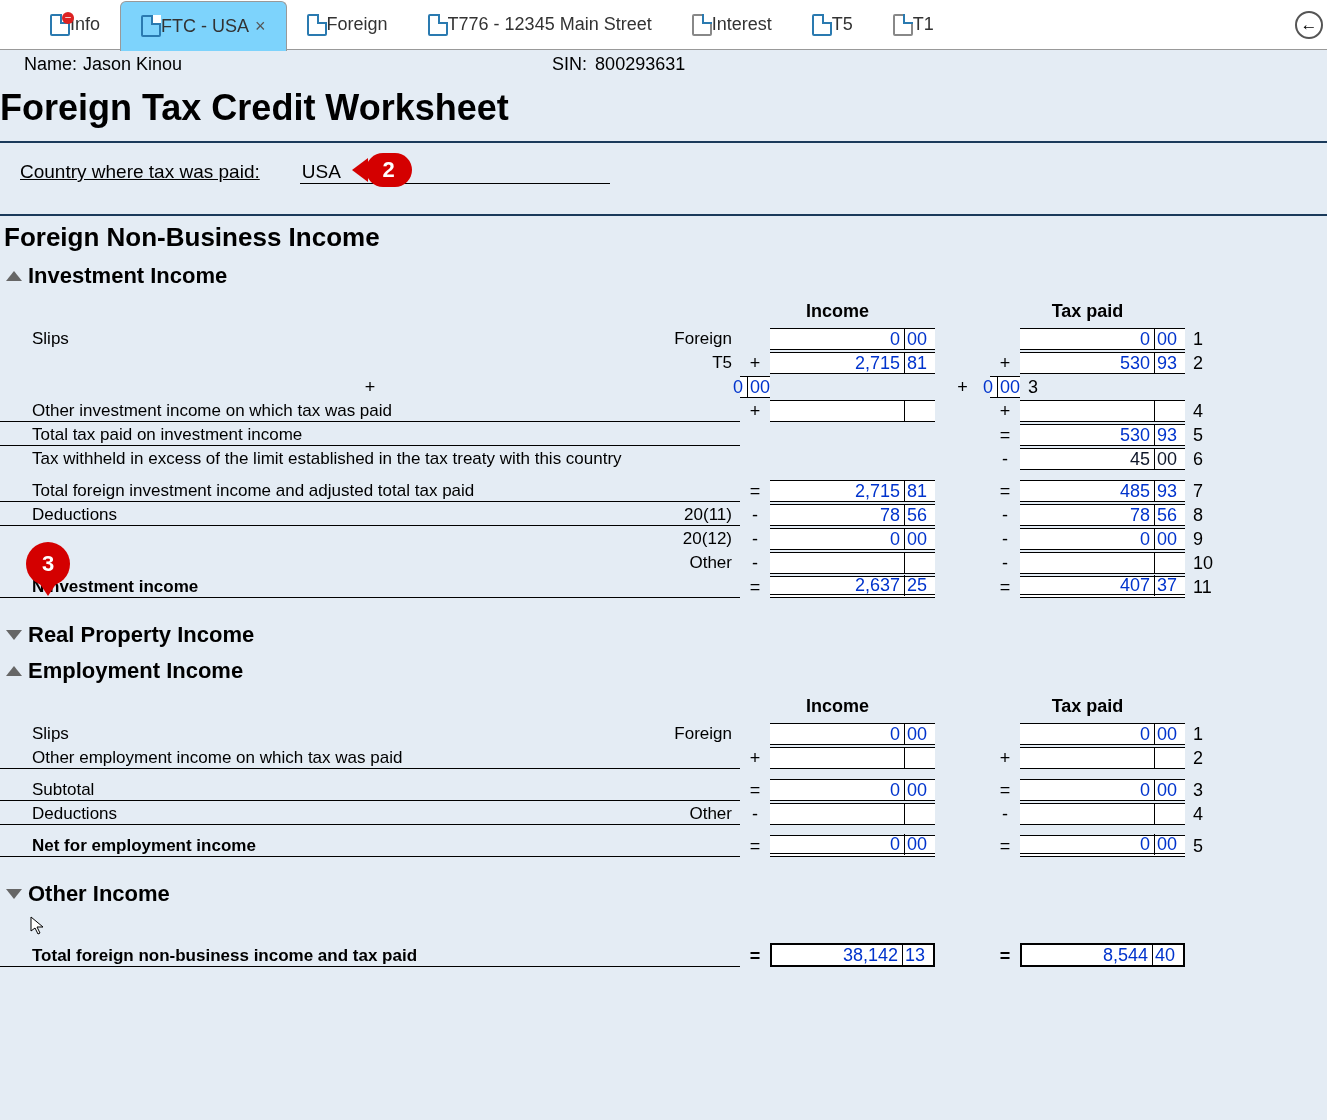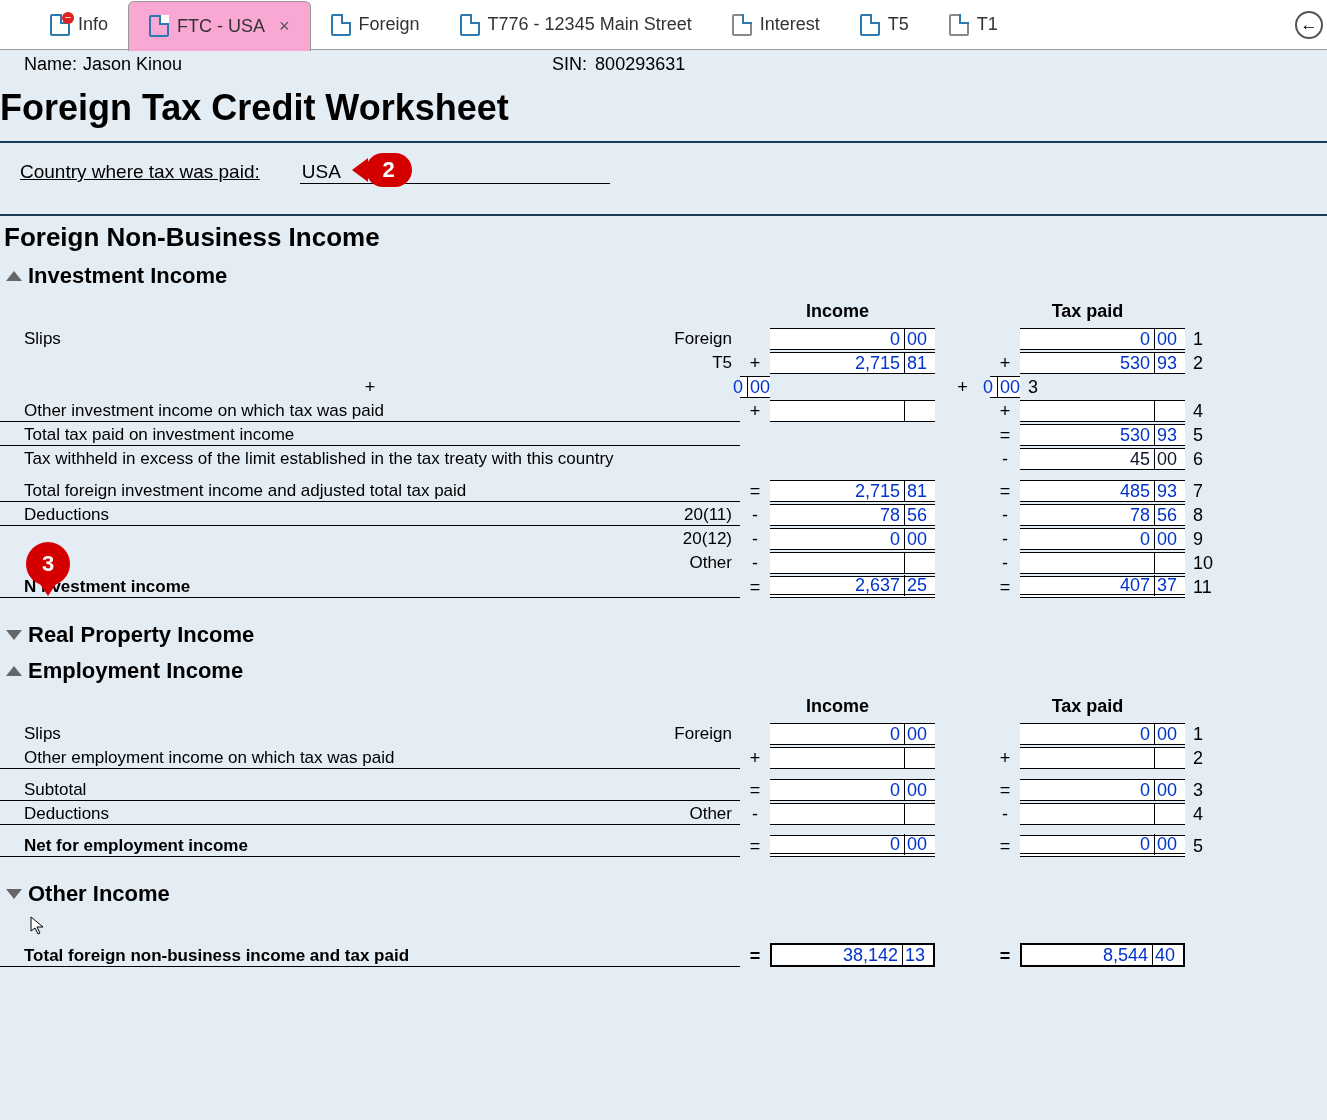--- a/index.html
+++ b/index.html
@@ -15,29 +15,28 @@
     display: flex;
     align-items: center;
     background: #fff;
     border-bottom: 1px solid #999;
     height: 50px;
     padding-left: 30px;
   }
   .tab {
     display: flex;
     align-items: center;
-    gap: 8px;
     padding: 6px 20px;
     height: 50px;
     font-size: 18px;
     color: #333;
     cursor: pointer;
   }
   .tab.active {
-    background: #f9a8d4;
+    background: #7dd3fc;
     border: 1px solid #999;
     border-bottom: none;
     border-radius: 6px 6px 0 0;
     position: relative;
     top: 1px;
   }
   .doc-icon {
     width: 20px; height: 22px;
     border: 2px solid #2a7ab0;
     border-radius: 2px;
@@ -137,21 +136,21 @@
   .col-headers .h-taxpaid { grid-column: 5 / span 2; text-align: center; }
   .row {
     display: grid;
     grid-template-columns: 740px 30px 165px 55px 30px 165px 30px;
     align-items: end;
     margin: 0;
     min-height: 24px;
   }
   .row .label {
     display:flex; align-items:baseline;
-    padding-left: 24px;
+    padding-left: 32px;
     border-bottom: 1px solid transparent;
   }
   .row .label .ralign { margin-left:auto; padding-right: 8px; }
   .row .op { text-align: center; font-size: 18px; }
   .row .linenum { text-align: left; padding-left: 8px; font-size: 18px; }
   .amt {
     display: flex;
     justify-content: flex-end;
     border-bottom: 1px solid #000;
     border-top: 1px solid #000;

